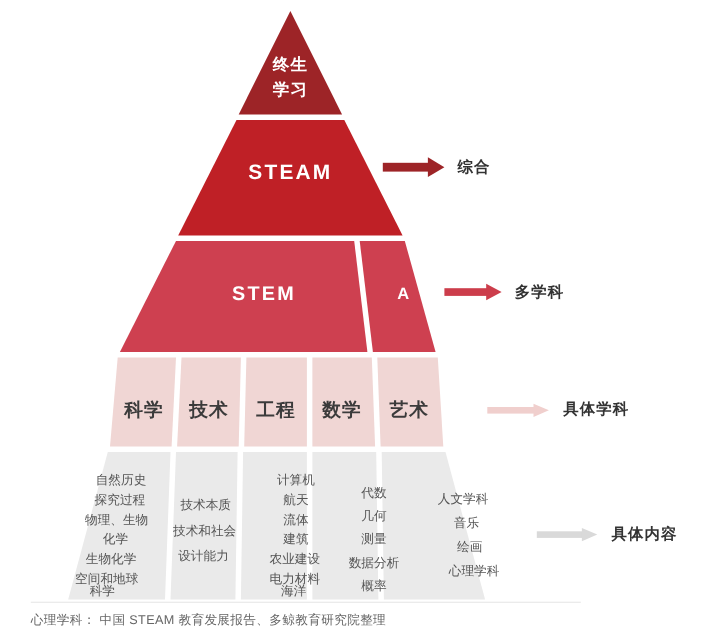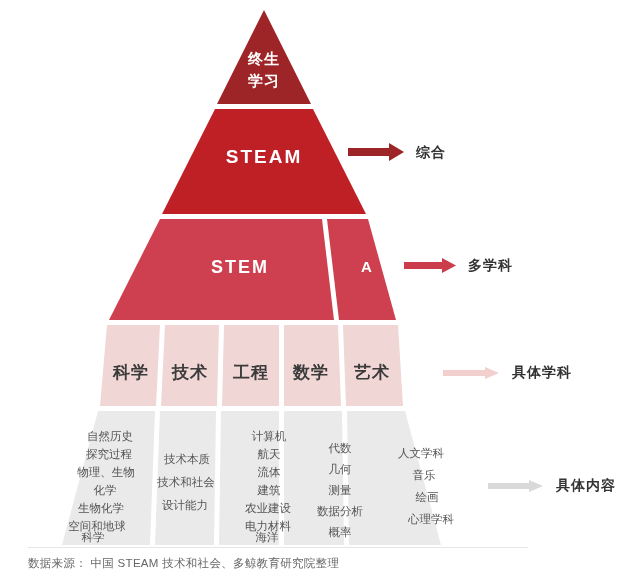--- a/index.html
+++ b/index.html
@@ -194,15 +194,15 @@
       <g>
         <rect x="488" y="483" width="43" height="6" fill="#d9d9d9"></rect>
         <polygon points="529,480 543,486 529,492" fill="#d9d9d9"></polygon>
       </g>
       <text class="callout-text" x="556" y="486">具体内容</text>
     </g>
 
   </svg>
 
   <div class="rule"></div>
-  <div class="source-line">数据来源： 中国 STEAM 技术和社会、多鲸教育研究院整理</div>
+  <div class="source-line">心理学科： 中国 STEAM 教育发展报告、多鲸教育研究院整理</div>
 
 </div>
 
 </body></html>

